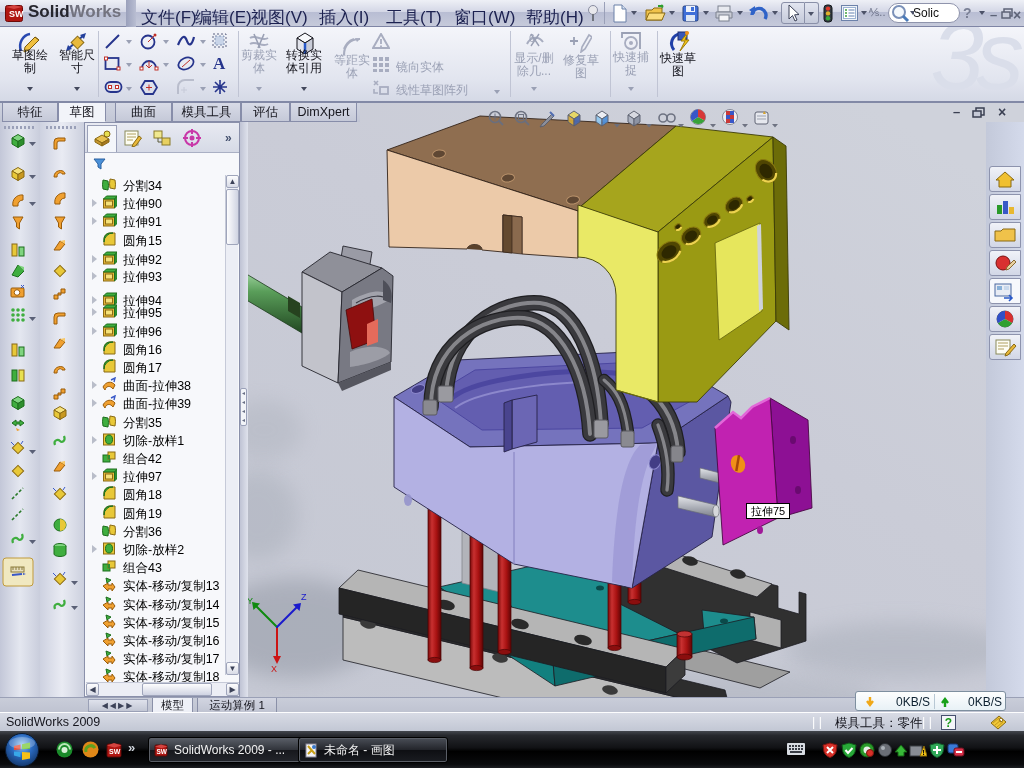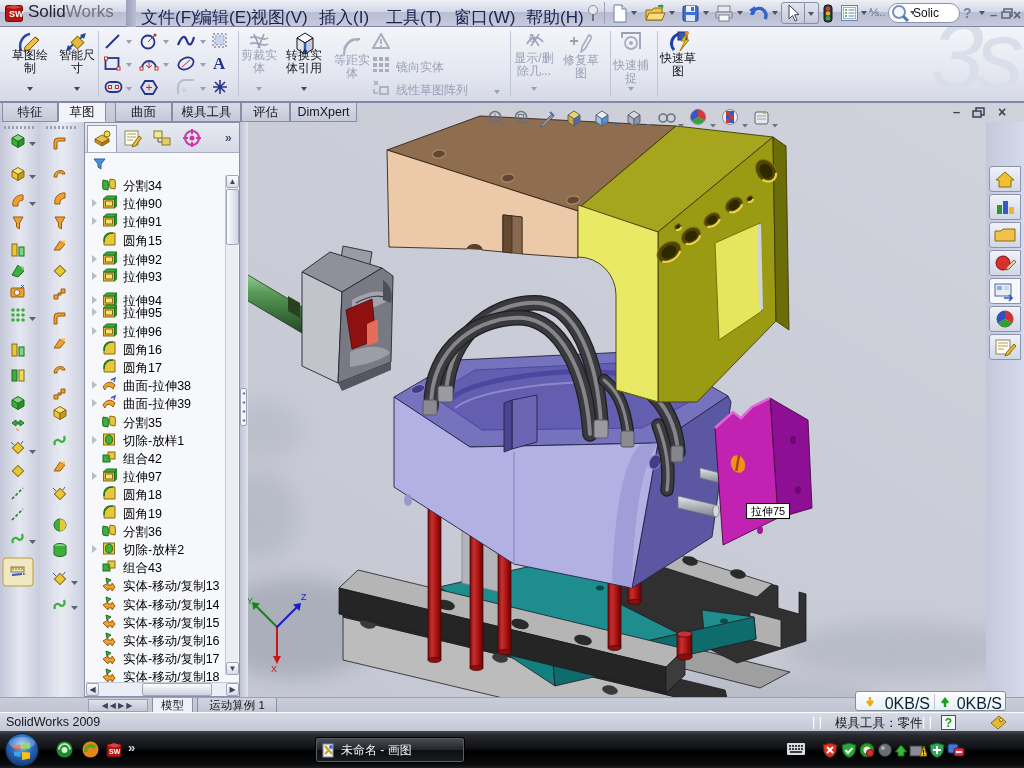--- a/index.html
+++ b/index.html
@@ -1,21 +1,21 @@
 <!DOCTYPE html>
 <html><head><meta charset="utf-8">
 <style>
 *{margin:0;padding:0;box-sizing:border-box}
 html,body{width:1024px;height:768px;overflow:hidden;font-family:"Liberation Sans",sans-serif}
 #app{position:relative;width:1024px;height:768px;background:#ccd0dc}
 .abs{position:absolute}
 
 #title{position:absolute;left:0;top:0;width:1024px;height:27px;background:linear-gradient(#eef0f6 0%,#d4d7e6 45%,#b8bdd3 46%,#c6cada 100%);border-bottom:1px solid #7f85a5}
 #logo-sw{position:absolute;left:5px;top:4px;width:19px;height:19px}
-#logo-txt{position:absolute;left:28px;top:2px;font-size:17px;font-weight:normal;letter-spacing:0;color:#26262e}
+#logo-txt{position:absolute;left:28px;top:2px;font-size:17px;font-weight:bold;letter-spacing:0;color:#26262e}
 #logo-txt .w{color:#73737f}
 #tdivide{position:absolute;left:126px;top:0;width:10px;height:27px;background:linear-gradient(90deg,#9aa0bb,#b9bed2)}
 .menu{position:absolute;top:6px;font-size:17px;color:#1c2150}
 
 .ti{position:absolute;top:4px}
 .dd{position:absolute;top:11px;width:0;height:0;border-left:3px solid transparent;border-right:3px solid transparent;border-top:4px solid #4c5268}
 #search{position:absolute;left:888px;top:3px;width:72px;height:20px;border:1px solid #8f94ac;border-radius:10px;background:#fff;font-size:12px;color:#111;padding-left:24px;line-height:19px}
 .winbtn{position:absolute;top:7px;font-size:13px;color:#5d6377;font-weight:bold}
 
 #cmd{position:absolute;left:0;top:27px;width:1024px;height:76px;background:linear-gradient(#f4f5fa,#e2e5ef 70%,#d5d9e6);border-bottom:2px solid #8289a6;overflow:hidden}
@@ -46,21 +46,21 @@
 #splitter{position:absolute;left:240px;top:122px;width:8px;height:575px;background:linear-gradient(90deg,#bfc3d4,#dfe2ec)}
 
 #vp{position:absolute;left:248px;top:103px;width:776px;height:594px}
 #taskpane{position:absolute;left:986px;top:122px;width:38px;height:575px;background:linear-gradient(90deg,#c3c9da,#d4daeb)}
 .tpb{position:absolute;left:3px;width:32px;height:26px;background:linear-gradient(#f0f2f8,#d2d7e6);border:1px solid #8d93ad;border-radius:3px 0 0 3px}
 #tooltip{position:absolute;left:746px;top:503px;width:44px;height:16px;background:#fff;border:1px solid #000;font-size:11px;line-height:14px;text-align:center;color:#000;z-index:5}
 
 #btabs{position:absolute;left:0;top:697px;width:1024px;height:15px;background:linear-gradient(#c9cdd9,#bfc3d1);border-top:1px solid #9aa0b6}
 .btab{position:absolute;top:0;height:15px;font-size:11.5px;text-align:center;border:1px solid #8a90a8;border-top:none;color:#14141c}
 #status{position:absolute;left:0;top:712px;width:1024px;height:19px;background:linear-gradient(#d8dbe5,#c2c7d4);border-top:1px solid #fdfdfe;font-size:12.5px;color:#15151d}
-#netspd{position:absolute;left:855px;top:691px;width:151px;height:20px;background:linear-gradient(#fdfefe,#e8f1f6);border:1px solid #7e8f9f;border-radius:3px;font-size:16px;color:#0c2030;z-index:6}
+#netspd{position:absolute;left:855px;top:691px;width:151px;height:20px;background:linear-gradient(#fdfefe,#e8f1f6);border:1px solid #7e8f9f;border-radius:3px;font-size:12px;color:#0c2030;z-index:6}
 
 #taskbar{position:absolute;left:0;top:731px;width:1024px;height:37px;background:linear-gradient(#43474e 0%,#26282d 12%,#111215 45%,#000 55%,#0a0b0d 90%,#1c1e22)}
 .tbtn{position:absolute;top:6px;height:26px;border-radius:3px;border:1px solid #000;background:linear-gradient(#4a4e57,#24262c 48%,#0e0f13 52%,#1a1c21);box-shadow:inset 0 0 0 1px #5a5e66;color:#f2f2f2;font-size:12px;line-height:24px;white-space:nowrap;overflow:hidden}
 .tray{position:absolute;top:11px}
 </style></head>
 <body>
 <div id="app">
 <div id="title">
  <svg id="logo-sw" viewBox="0 0 19 19">
         <rect x="0.5" y="1.5" width="17" height="16" rx="2" fill="#b01612" stroke="#6d0a08"></rect>
@@ -277,21 +277,21 @@
         <path d="M4 4 v8 M0 8 h8" stroke="#9aa0b4" stroke-width="1.8"></path>
         <path d="M12 14 L19 2 l3 2 -7 12 -4 3 z" fill="none" stroke="#a8adc0" stroke-width="1.6"></path>
       </svg>
  <div class="cl" style="left:559px;top:27px;width:44px">修复草<br>图</div>
  <div class="sep" style="left:610px"></div>
  <svg class="licon" style="left:619px;top:3px" width="24" height="22">
         <path d="M3 8 v-5 h18 v16" fill="none" stroke="#9aa0b4" stroke-width="1.8"></path>
         <circle cx="12" cy="13" r="6" fill="none" stroke="#a8adc0" stroke-width="1.8"></circle>
         <circle cx="12" cy="13" r="2" fill="#a8adc0"></circle>
       </svg>
- <div class="cl" style="left:609px;top:32px;width:44px">快速捕<br>捉</div>
+ <div class="cl" style="left:609px;top:24px;width:44px">快速捕<br>捉</div>
  <div class="cdd" style="left:628px;top:60px"></div>
  <div class="sep" style="left:657px"></div>
  <svg class="licon" style="left:666px;top:3px" width="26" height="24">
         <path d="M8 20 C3 14 6 5 14 4" fill="none" stroke="#2040a8" stroke-width="3"></path>
         <rect x="12" y="2" width="9" height="8" fill="#3858b8" stroke="#1c2c70"></rect>
         <path d="M22 2 L15 11 L19 11 L14 21 L23 10 L19 10 z" fill="#f8c818" stroke="#9a7a08"></path>
         <circle cx="21" cy="3" r="2" fill="#f09018"></circle>
       </svg>
  <div class="cl on" style="left:656px;top:25px;width:44px">快速草<br>图</div>
  <div id="dswm">3s</div>
@@ -1109,21 +1109,29 @@
  <svg style="position:absolute;left:82px;top:10px" width="17" height="17">
         <circle cx="8.5" cy="8.5" r="8" fill="#e08818"></circle>
         <path d="M4 11 a5 5 0 0 1 9 -4" fill="none" stroke="#60a020" stroke-width="3"></path>
       </svg>
  <svg style="position:absolute;left:106px;top:10px" width="17" height="17">
         <rect x="1" y="3" width="14" height="13" rx="1.5" fill="#b01612" stroke="#5a0a08"></rect>
         <path d="M1 4.5 l7 -2.5 7.5 2.5 -7 2z" fill="#d44440"></path>
         <text x="3" y="13" font-size="7" font-weight="bold" fill="#fff">SW</text>
       </svg>
  <div style="position:absolute;left:128px;top:9px;color:#cfd4dc;font-size:13px;font-weight:bold">»</div>
- <div class="tbtn" style="left:315px;width:150px">
+ <div class="tbtn" style="left:148px;width:160px;background:linear-gradient(#5a5f68,#32353c 48%,#17181d 52%,#23252b)">
+  <svg style="position:absolute;left:5px;top:5px" width="15" height="15">
+          <rect x="1" y="2" width="12" height="11" rx="1" fill="#b01612" stroke="#5a0a08"></rect>
+          <path d="M1 3.5 l6 -2 6.5 2 -6 1.7z" fill="#d44440"></path>
+          <text x="2.5" y="11" font-size="6.5" font-weight="bold" fill="#fff">SW</text>
+        </svg>
+  <span style="margin-left:25px">SolidWorks 2009 - ...</span>
+ </div>
+ <div class="tbtn" style="left:298px;width:150px">
   <svg style="position:absolute;left:5px;top:5px" width="15" height="15">
           <rect x="2" y="1" width="10" height="13" fill="#f4f4f8" stroke="#8a8a9a"></rect>
           <path d="M4 3 l7 8 M4 11 l3 -3" stroke="#c8a018" stroke-width="2"></path>
           <circle cx="10" cy="4" r="2" fill="#3a78c8"></circle>
         </svg>
   <span style="margin-left:25px">未命名 - 画图</span>
  </div>
  <svg class="tray" style="left:786px" width="20" height="14">
         <rect x="1" y="1" width="18" height="12" rx="1" fill="#d8dce2"></rect>
         <g fill="#383c44">

